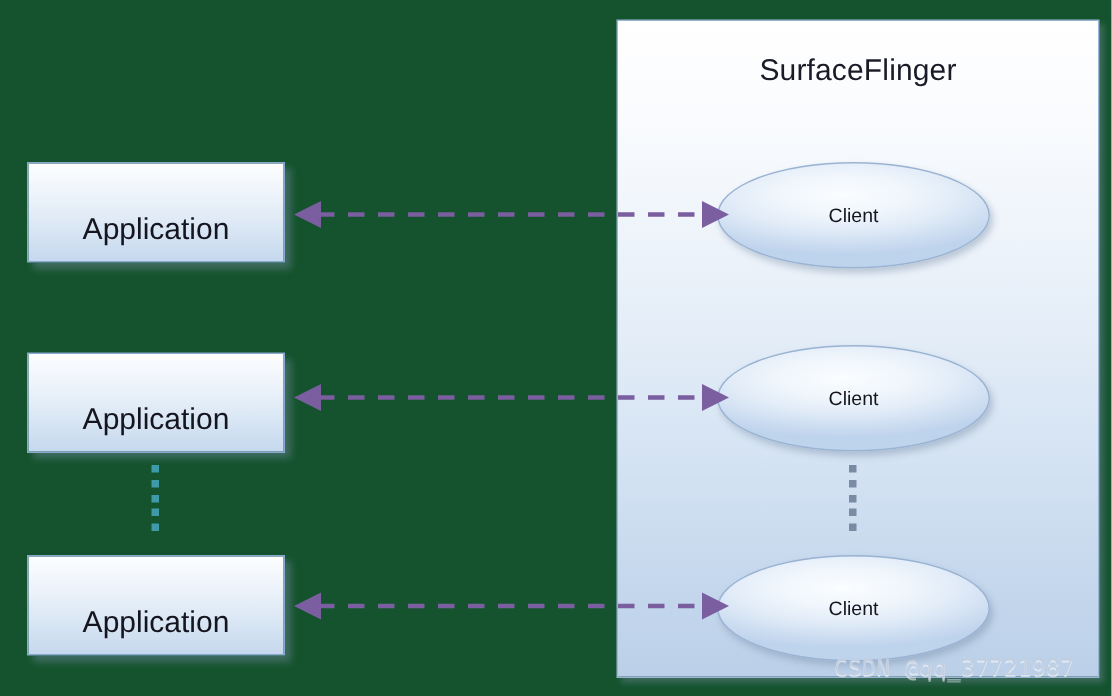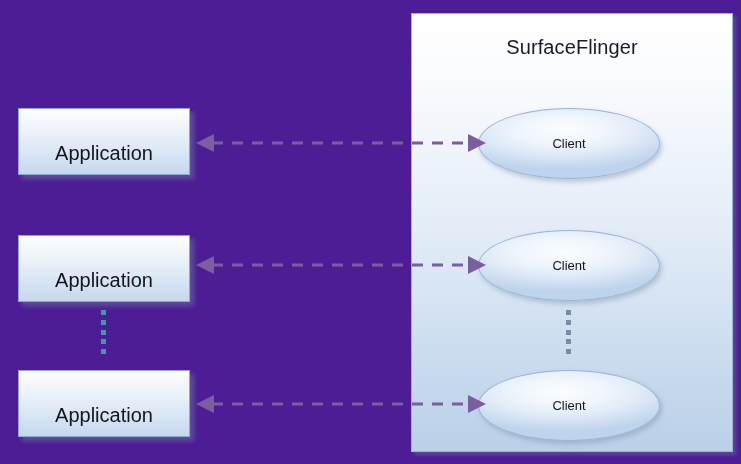--- a/index.html
+++ b/index.html
@@ -7,21 +7,21 @@
     padding: 0;
     background: #ffffff;
   }
   body {
     font-family: "Liberation Sans", sans-serif;
   }
   #canvas {
     position: relative;
     width: 741px;
     height: 464px;
-    background: #4c1d95;
+    background: #14532d;
     overflow: hidden;
   }
 
   
   .sf-container {
     position: absolute;
     left: 411px;
     top: 13px;
     width: 322px;
     height: 439px;
@@ -199,14 +199,15 @@
   </div>
 
   <div class="dots dots-right">
     <span></span>
     <span></span>
     <span></span>
     <span></span>
     <span></span>
   </div>
 
+  <div class="watermark">CSDN @qq_37721987</div>
 
 </div>
 
 </body></html>

